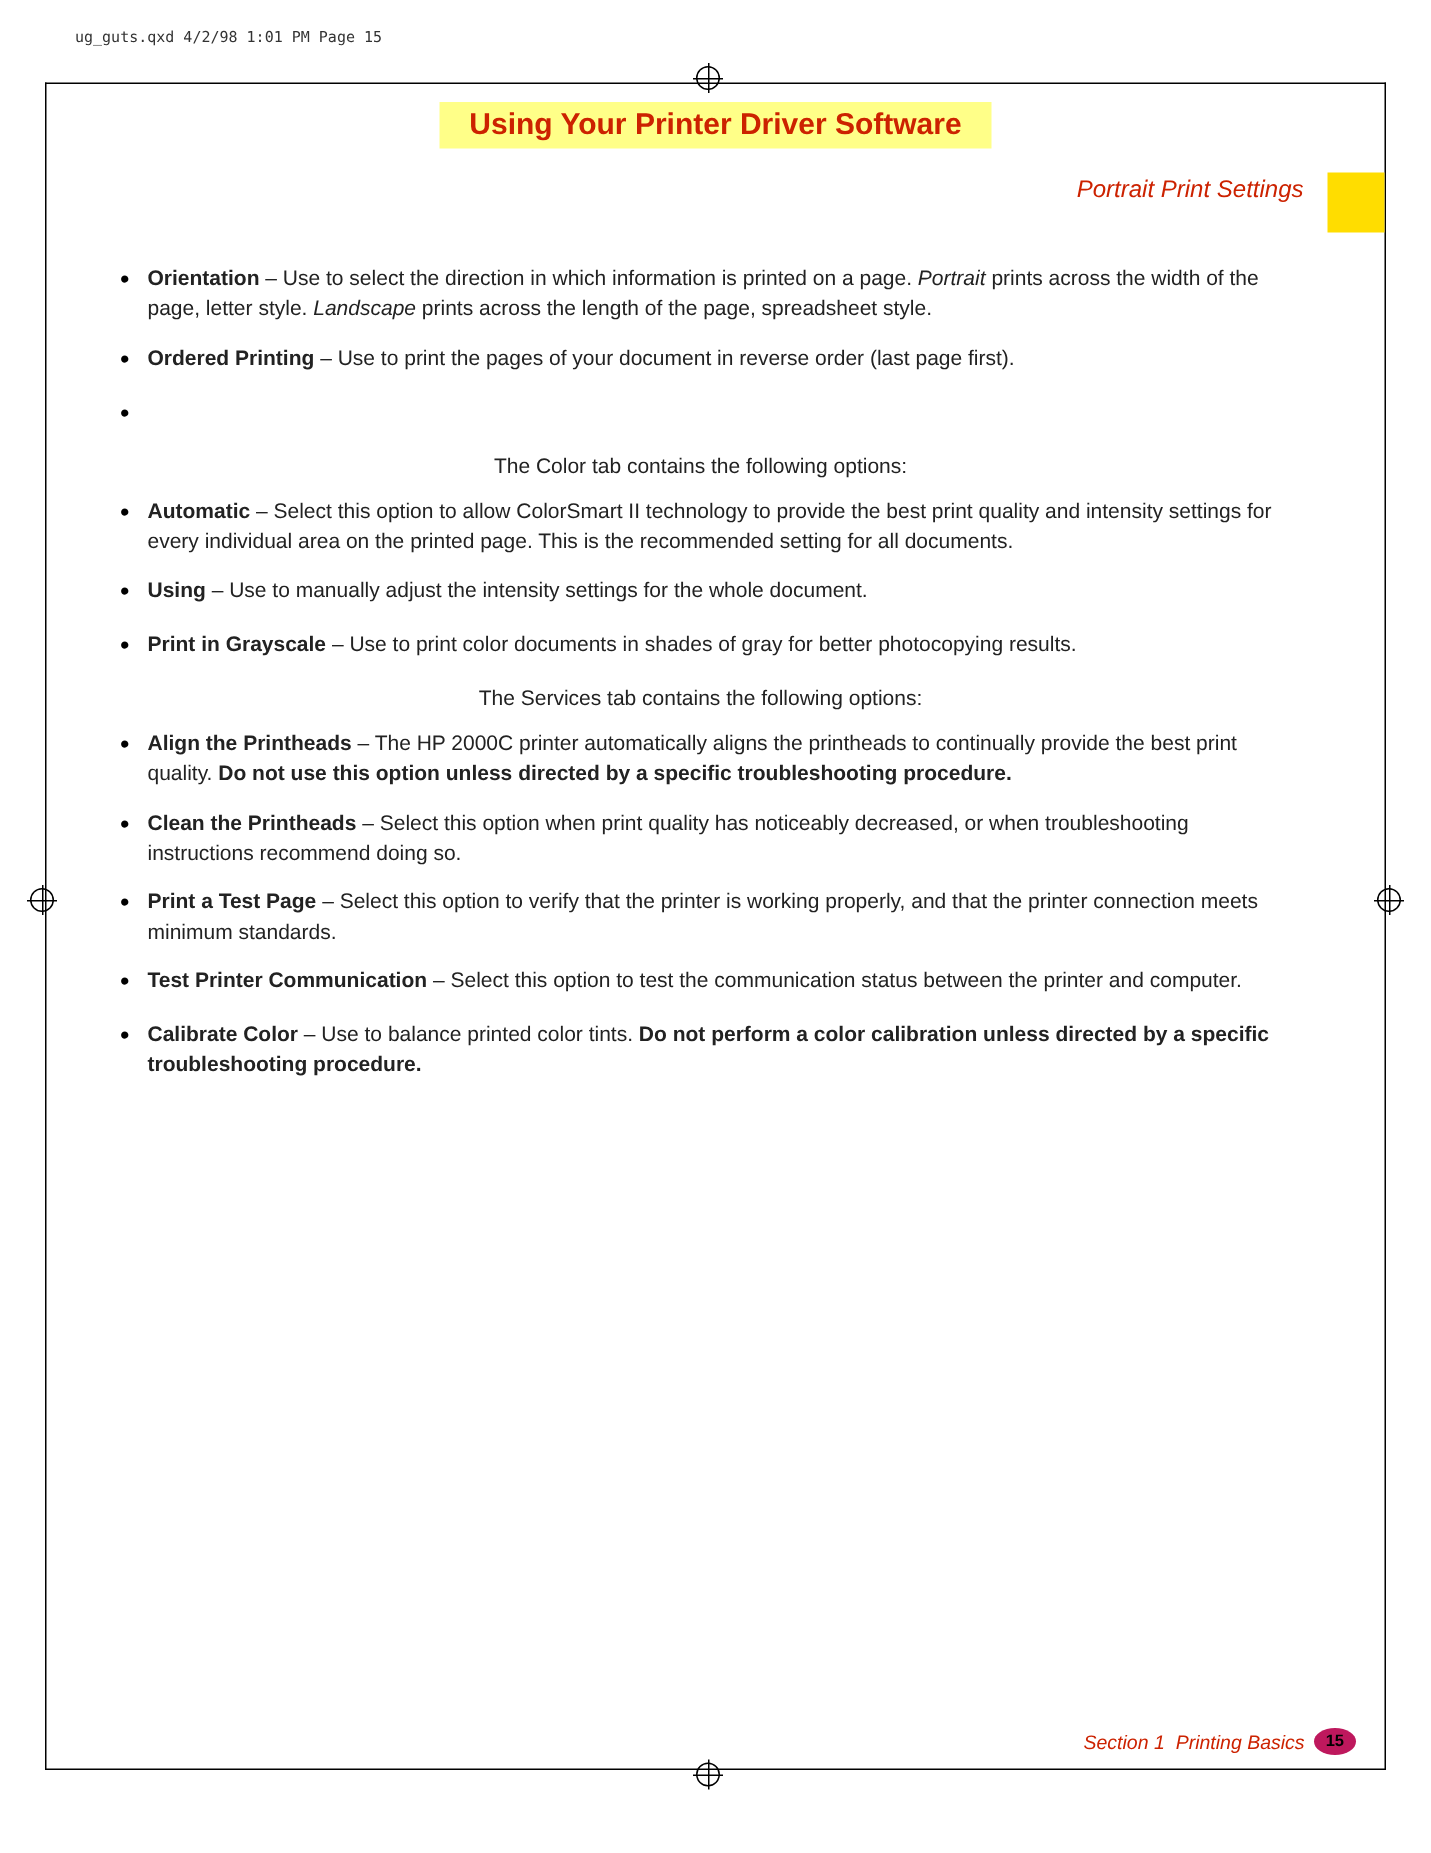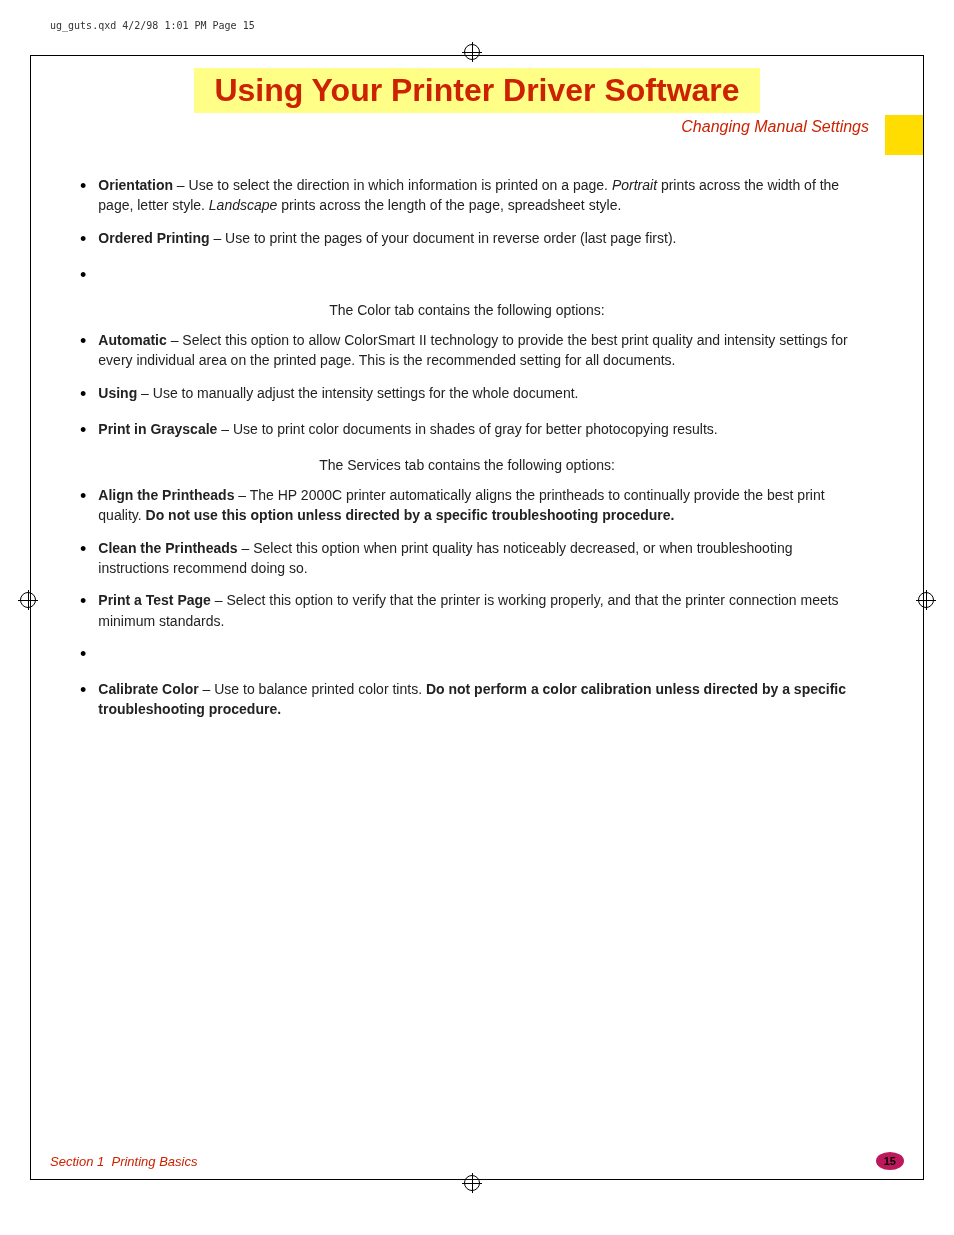--- a/index.html
+++ b/index.html
@@ -94,21 +94,21 @@
     
     .header-title-area {
       position: absolute;
       top: 68px;
       left: 100px;
       right: 100px;
       text-align: center;
     }
 
     .header-title {
-      font-size: 32px;
+      font-size: 20px;
       font-weight: bold;
       color: #cc2200;
       font-family: 'Arial', sans-serif;
       background: #ffff88;
       display: inline-block;
       padding: 4px 20px;
     }
 
     
     .yellow-block {
@@ -183,21 +183,21 @@
       font-style: italic;
     }
 
     
     .footer {
       position: absolute;
       bottom: 65px;
       left: 50px;
       right: 50px;
       display: flex;
-      justify-content: space-between;
+      justify-content: flex-end;
       align-items: center;
       font-size: 13px;
       color: #555;
     }
 
     .footer-page-num {
       background: #be185d;
       color: #000;
       font-weight: bold;
       font-size: 11px;
@@ -235,21 +235,21 @@
 <div class="crosshair" style="bottom:42px; left:462px;">
   <div class="crosshair-circle"></div>
 </div>
 
 <div class="header-title-area">
   <span class="header-title">Using Your Printer Driver Software</span>
 </div>
 
 <div class="yellow-block"></div>
 
-<div class="subtitle">Changing Manual Settings</div>
+<div class="subtitle">Portrait Print Settings</div>
 
 <div class="content">
 
   <ul class="bullet-list">
     <li class="bullet-item">
       <span class="bullet-dot">•</span>
       <span class="bullet-text">
         <span class="bold-text">Orientation</span> – Use to select the direction in which information is printed on a page. <span class="italic-text">Portrait</span> prints across the width of the page, letter style. <span class="italic-text">Landscape</span> prints across the length of the page, spreadsheet style.
       </span>
     </li>
@@ -303,20 +303,23 @@
       </span>
     </li>
     <li class="bullet-item">
       <span class="bullet-dot">•</span>
       <span class="bullet-text">
         <span class="bold-text">Print a Test Page</span> – Select this option to verify that the printer is working properly, and that the printer connection meets minimum standards.
       </span>
     </li>
     <li class="bullet-item">
       <span class="bullet-dot">•</span>
+      <span class="bullet-text">
+        <span class="bold-text">Test Printer Communication</span> – Select this option to test the communication status between the printer and computer.
+      </span>
     </li>
     <li class="bullet-item">
       <span class="bullet-dot">•</span>
       <span class="bullet-text">
         <span class="bold-text">Calibrate Color</span> – Use to balance printed color tints. <span class="bold-text">Do not perform a color calibration unless directed by a specific troubleshooting procedure.</span>
       </span>
     </li>
   </ul>
 
 </div>

